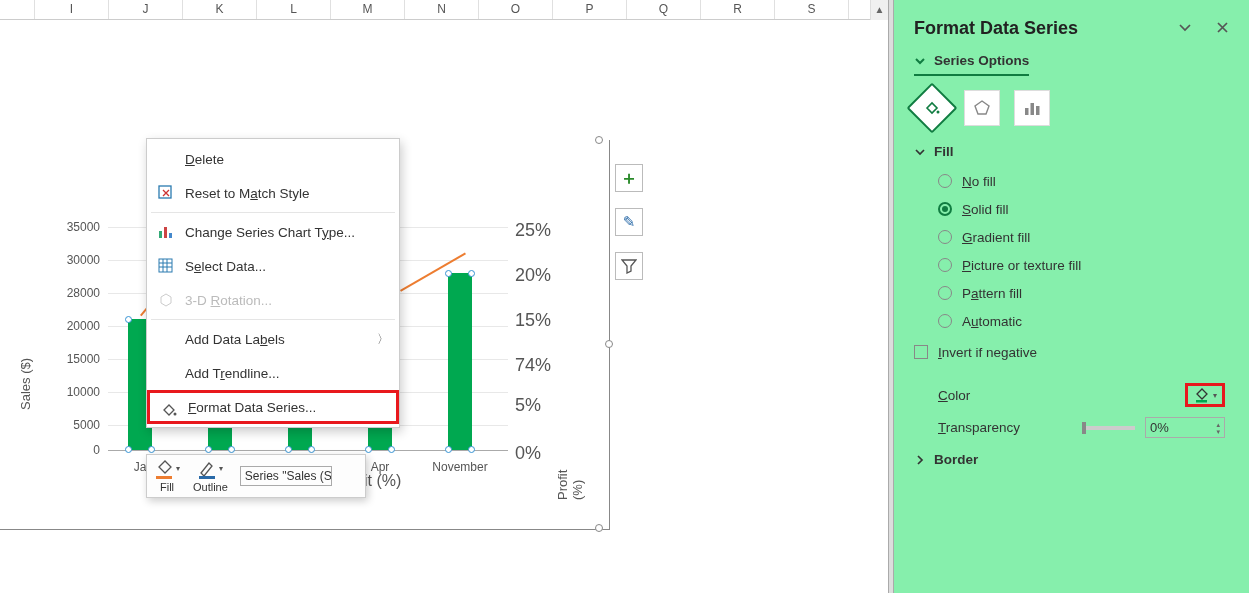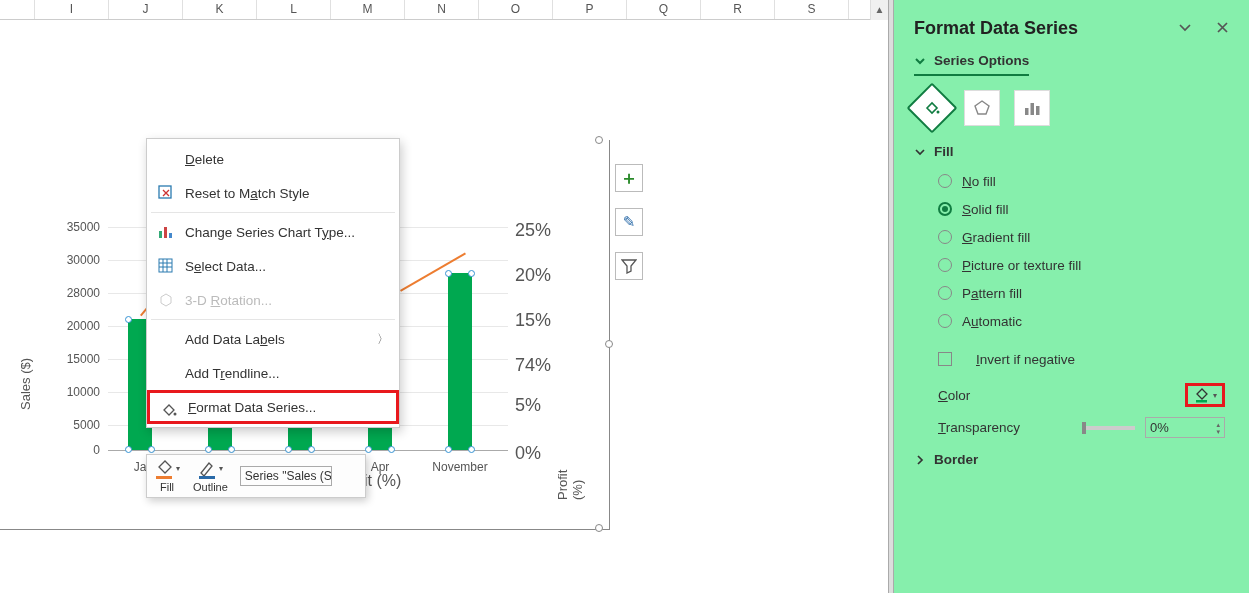--- a/index.html
+++ b/index.html
@@ -313,26 +313,24 @@
   .radio-dot.sel::after {
     content: "";
     position: absolute;
     left: 2px; top: 2px;
     width: 6px; height: 6px;
     border-radius: 50%;
     background: #107c41;
   }
   .fp-check {
     display: flex;
-    align-items: center;
-    gap: 24px;
+    gap: 10px;
     height: 28px;
     font-size: 13.5px;
     cursor: pointer;
-    margin-left: 24px;
   }
   .check-box {
     width: 14px; height: 14px;
     border: 1.5px solid #888;
     display: inline-block;
   }
   .fp-row {
     display: flex;
     align-items: center;
     justify-content: space-between;

